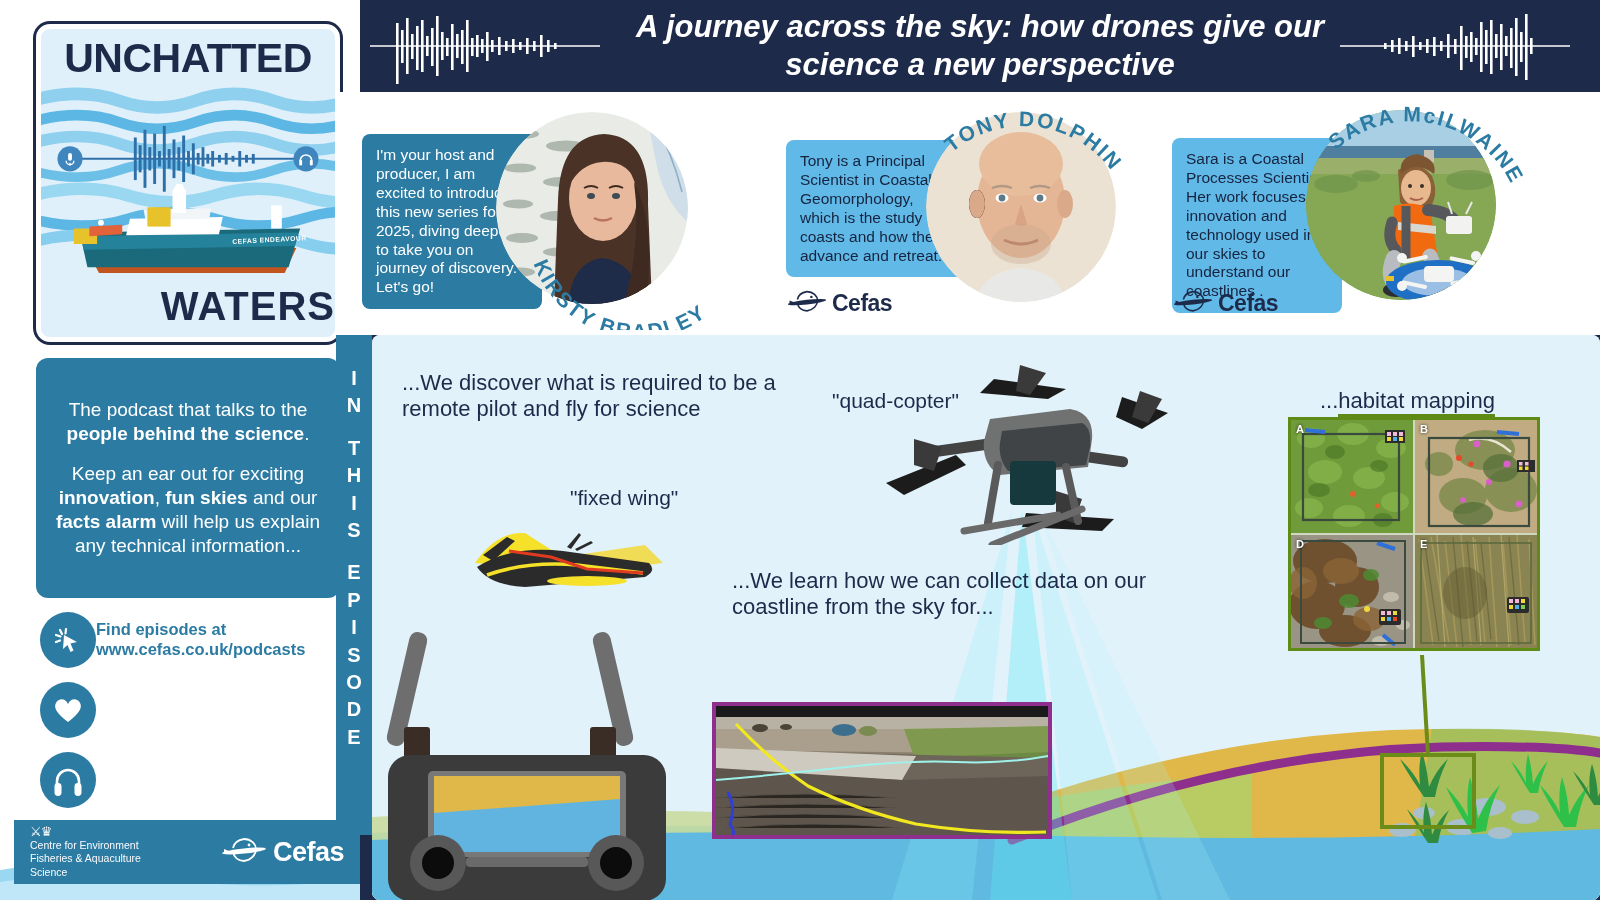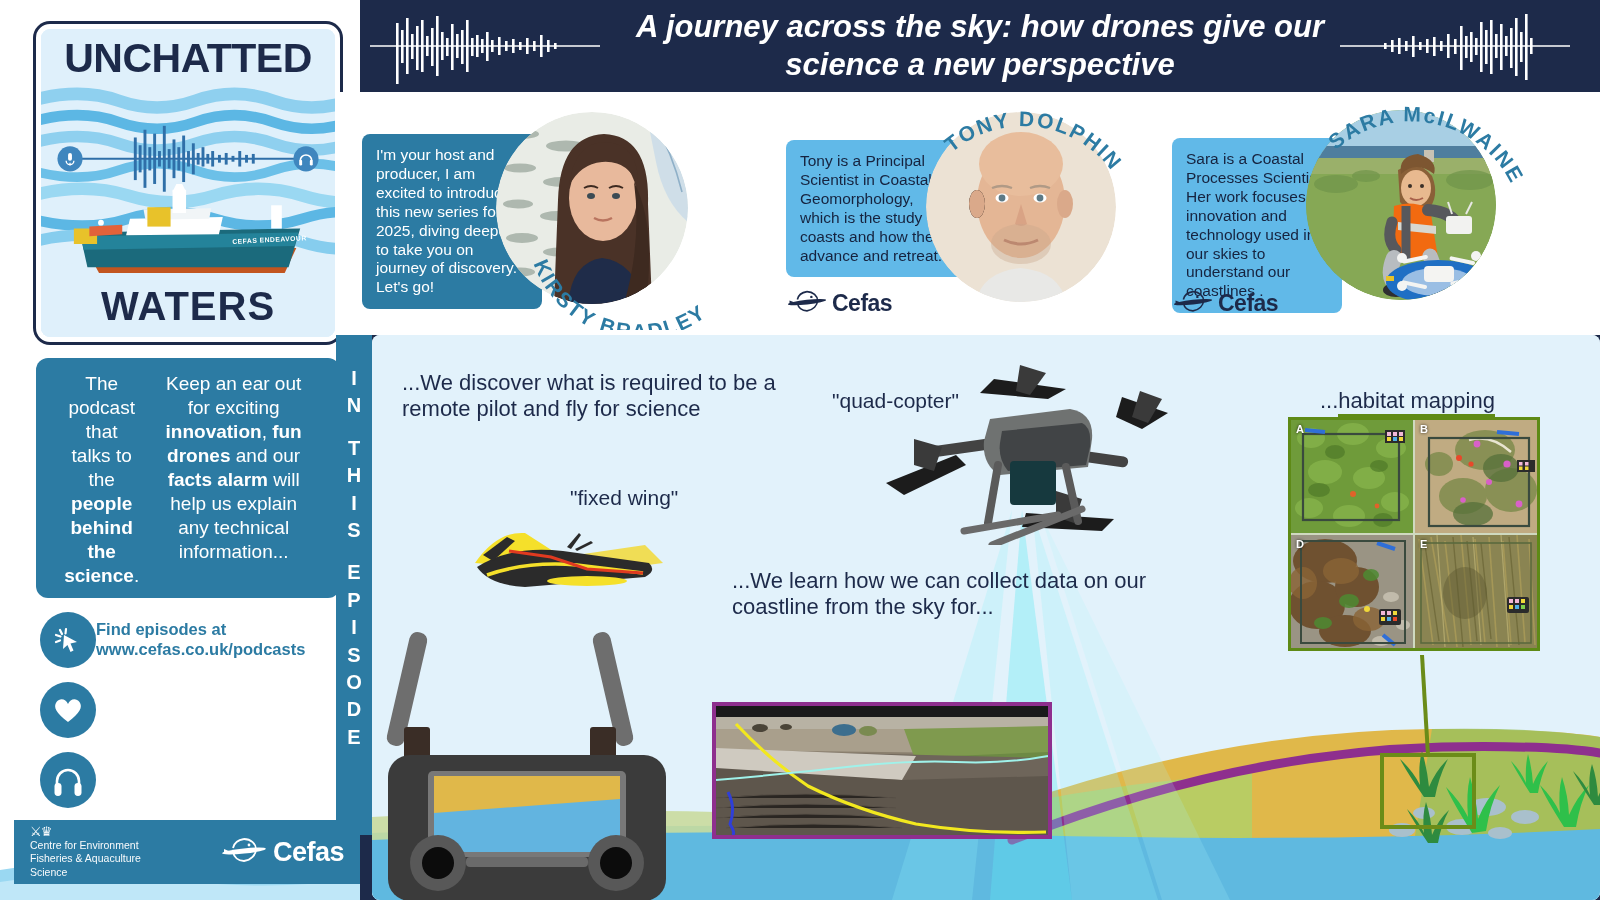--- a/index.html
+++ b/index.html
@@ -26,31 +26,31 @@
     background: #dff0fb; border: 5px solid #ffffff; border-radius: 14px;
     box-shadow: 0 0 0 3px #1d2a4a; overflow: hidden;
   }
   .logo-title {
     position: absolute; left: 0; top: 6px; width: 100%;
     text-align: center; font-size: 41px; font-weight: bold;
     color: #1d2a4a; letter-spacing: -0.5px; z-index: 5;
   }
   .logo-sub {
     position: absolute; left: 0; bottom: 8px; width: 100%;
-    text-align: center; font-size: 40px; font-weight: bold;
+    text-align: right; font-size: 40px; font-weight: bold;
     color: #1d2a4a; letter-spacing: 1px; z-index: 5;
   }
   .logo-waves { position: absolute; left: 0; top: 0; width: 100%; height: 100%; }
 
   .tagline-box {
     position: absolute; left: 22px; top: 348px; width: 304px; height: 240px;
     background: #2c7ba3; border-radius: 12px;
     color: #fff; font-size: 19px; line-height: 1.26;
-    text-align: center; padding: 14px 28px;
-    display: flex; flex-direction: row; justify-content: center; gap: 16px;
+    text-align: center; padding: 14px 12px;
+    display: flex; flex-direction: column; justify-content: center; gap: 16px;
   }
   .tagline-box b { font-weight: bold; }
 
   .links { position: absolute; left: 26px; top: 598px; width: 310px; }
   .link-row { display: flex; align-items: center; height: 64px; margin-bottom: 6px; }
   .link-icon {
     width: 56px; height: 56px; min-width: 56px; border-radius: 50%;
     background: #2c7ba3; display: flex; align-items: center; justify-content: center;
   }
   .link-text { color: #2c7ba3; font-size: 16.5px; font-weight: bold; line-height: 1.2; }
@@ -224,21 +224,21 @@
         </svg>
         <div class="logo-title">UNCHATTED</div>
         <div class="logo-sub">WATERS</div>
       </div>
 
       <div class="tagline-box">
         <div>
           <span>The podcast that talks to the </span><b>people behind the science</b><span>.</span>
         </div>
         <div>
-          <span>Keep an ear out for exciting </span><b>innovation</b><span>, </span><b>fun drones</b><span> and our </span><b>facts alarm</b><span> will help us explain any technical information...</span>
+          <span>Keep an ear out for exciting </span><b>innovation</b><span>, </span><b>fun skies</b><span> and our </span><b>facts alarm</b><span> will help us explain any technical information...</span>
         </div>
       </div>
 
       <div class="links">
         <div class="link-row">
           <div class="link-icon">
             <svg width="30" height="30" viewBox="0 0 30 30">
               <g stroke="#ffffff" stroke-width="2.2" stroke-linecap="round">
                 <line x1="7" y1="5" x2="9" y2="9"></line>
                   <line x1="3" y1="10" x2="7.5" y2="11.5"></line>

